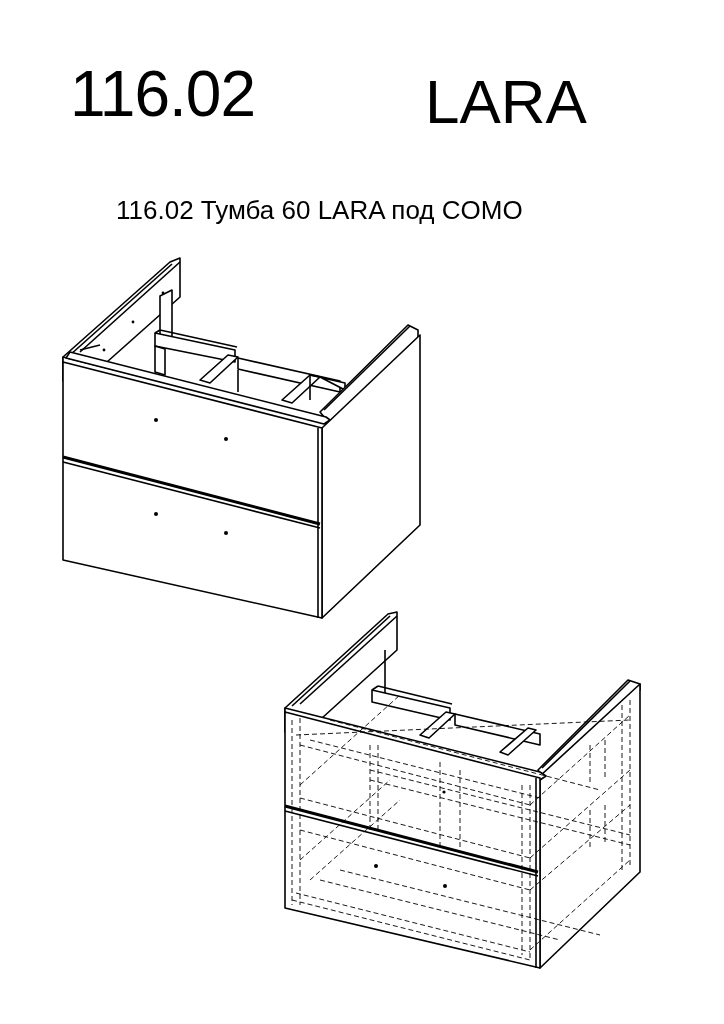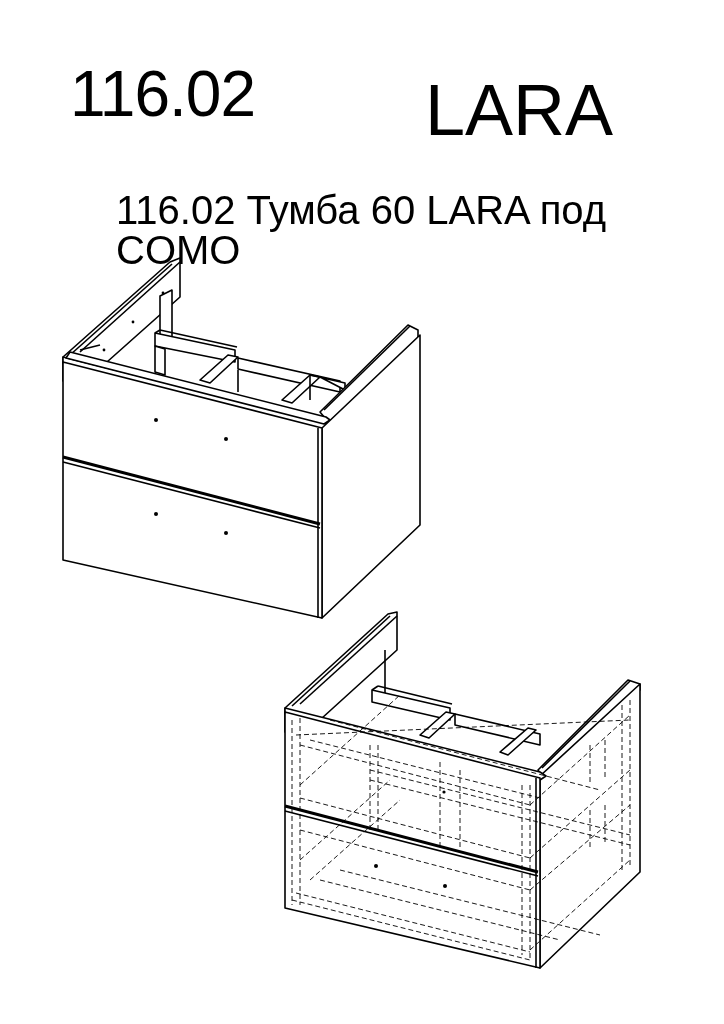--- a/index.html
+++ b/index.html
@@ -1,20 +1,20 @@
 <!DOCTYPE html>
 <html><head>
 <meta charset="utf-8">
 <style>
   html, body { margin:0; padding:0; background:#ffffff; }
   body { width:724px; height:1024px; position:relative; overflow:hidden;
          font-family:"Liberation Sans", sans-serif; color:#000; }
   .title-code { position:absolute; left:70px; top:44px; font-size:64px; line-height:100px; letter-spacing:-1px; }
-  .title-name { position:absolute; left:425px; top:60px; font-size:72px; line-height:100px; letter-spacing:0px; }
-  .subtitle { position:absolute; left:116px; top:190px; font-size:40px; line-height:40px; }
+  .title-name { position:absolute; left:425px; top:52px; font-size:62px; line-height:100px; letter-spacing:0px; }
+  .subtitle { position:absolute; left:116px; top:190px; font-size:26px; line-height:40px; }
   svg { position:absolute; left:0; top:0; }
   .s { fill:#fff; stroke:#000; stroke-width:1.6; stroke-linejoin:round; }
   .l { fill:none; stroke:#000; stroke-width:1.6; }
   .lt { fill:none; stroke:#000; stroke-width:3; }
   .d { fill:none; stroke:#000; stroke-width:0.9; stroke-dasharray:5 3; }
   .dot { fill:#000; }
 </style>
 </head>
 <body>
 

